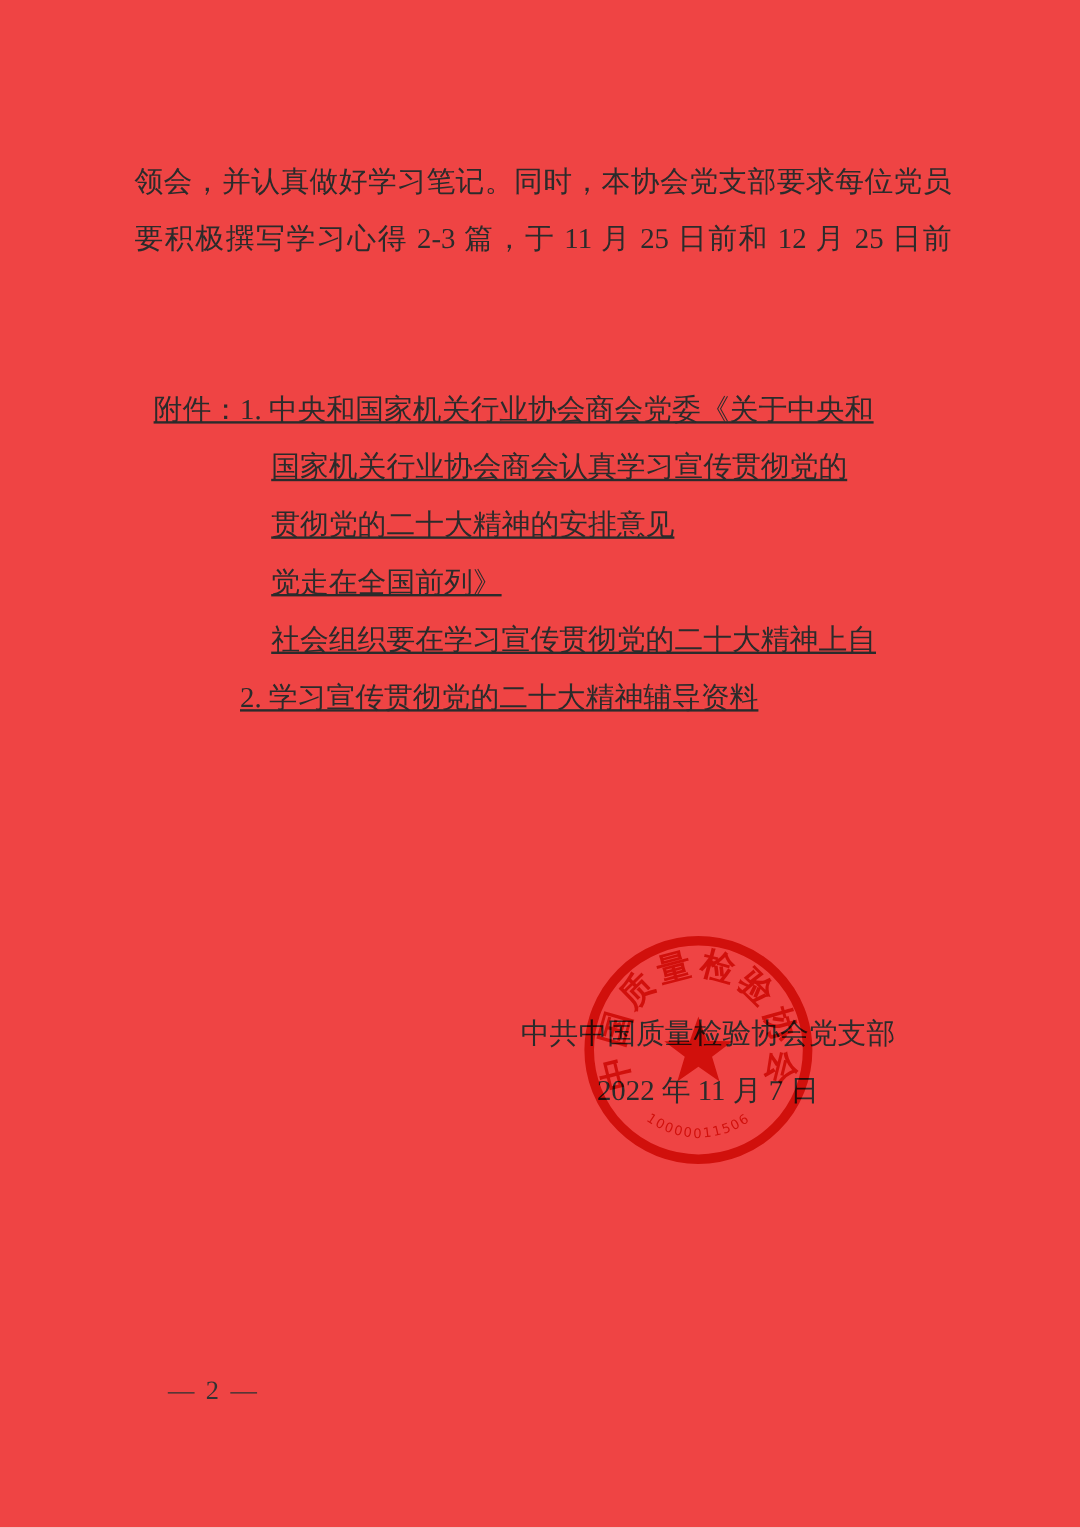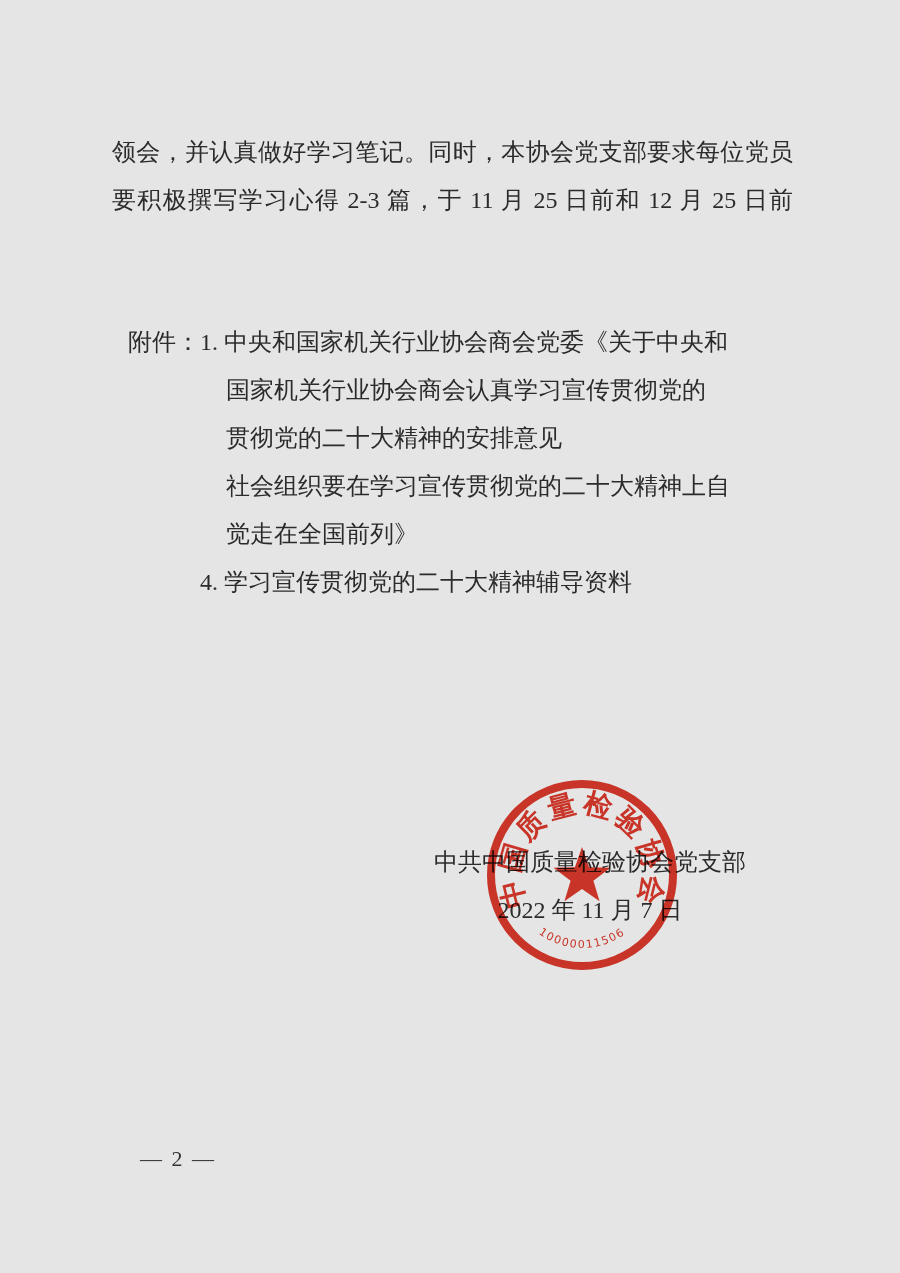--- a/index.html
+++ b/index.html
@@ -1,36 +1,36 @@
 <!DOCTYPE html>
 <html style="--seal: #dd2b1b; --ink: #2b2b2b;"><head>
 <meta charset="utf-8">
 <style>
   html,body { margin:0; padding:0; background:#ffffff; }
   .page {
     position:relative;
     width:900px; height:1273px;
-    background:#e5e5e5;
+    background:#ef4444;
     overflow:hidden;
     font-family:"Liberation Serif","DejaVu Serif",serif;
     color:var(--ink,#2b2b2b);
   }
   
   .para {
     position:absolute; left:112px; top:128px; width:681px;
     font-size:24px; line-height:48px;
   }
   .pline { display:block; }
   .pline.just { text-align:justify; text-align-last:justify; }
   
   .attach {
     position:absolute; left:0; top:318px; width:820px;
     font-size:24px; line-height:48px;
   }
-  .aline { margin-left:226px; }
+  .aline { margin-left:226px;text-decoration:underline; }
   .aline.first { margin-left:128px; }
   .aline.numbered { margin-left:200px; }
   
   .sig {
     position:absolute; left:390px; top:838px; width:400px;
     font-size:24px; line-height:48px; text-align:center;
   }
   
   .seal {
     position:absolute; left:482px; top:775px;
@@ -63,23 +63,23 @@
 
   <div class="para">
     <span class="pline just">领会，并认真做好学习笔记。同时，本协会党支部要求每位党员</span>
     <span class="pline just">要积极撰写学习心得 2-3 篇，于 11 月 25 日前和 12 月 25 日前</span>
   </div>
 
   <div class="attach">
     <div class="aline first">附件：1. 中央和国家机关行业协会商会党委《关于中央和</div>
     <div class="aline">国家机关行业协会商会认真学习宣传贯彻党的</div>
     <div class="aline">贯彻党的二十大精神的安排意见</div>
+    <div class="aline">觉走在全国前列》</div>
     <div class="aline">社会组织要在学习宣传贯彻党的二十大精神上自</div>
-    <div class="aline">觉走在全国前列》</div>
-    <div class="aline numbered">4. 学习宣传贯彻党的二十大精神辅导资料</div>
+    <div class="aline numbered">2. 学习宣传贯彻党的二十大精神辅导资料</div>
   </div>
 
   <div class="sig">
     <div>中共中国质量检验协会党支部</div>
     <div>2022 年 11 月 7 日</div>
   </div>
 
   <svg class="seal" viewBox="0 0 200 200" xmlns="http://www.w3.org/2000/svg">
     <circle class="ring" cx="100" cy="100" r="91"></circle>
     <polygon class="star" points="100,72 107.1,92.3 128.5,92.7 111.4,105.7 117.6,126.3 100,114 82.4,126.3 88.6,105.7 71.5,92.7 92.9,92.3"></polygon>

